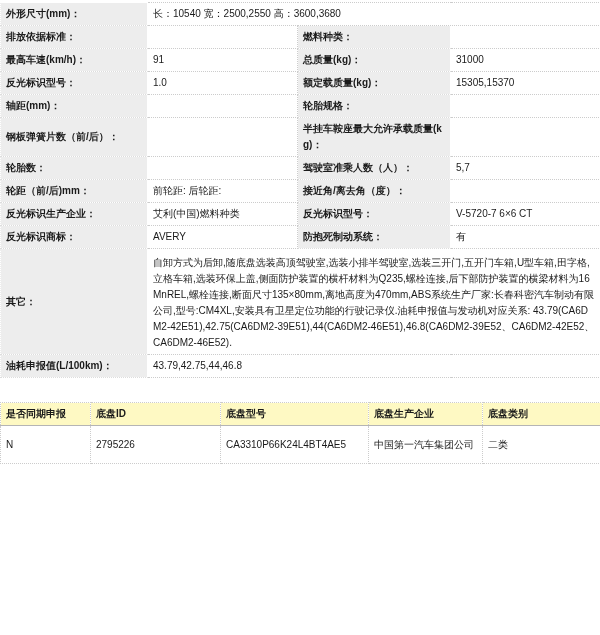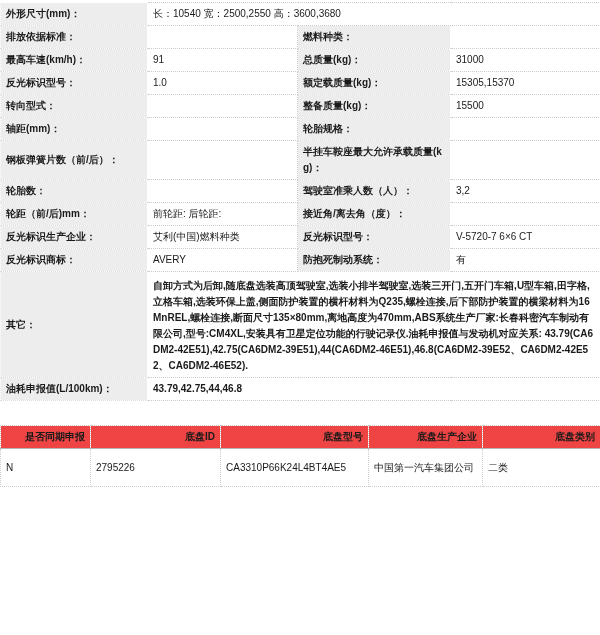--- a/index.html
+++ b/index.html
@@ -38,31 +38,31 @@
     background: #ededed;
     font-weight: bold;
     border-color: #ffffff #ffffff #dddddd #ffffff;
   }
   .spec td.lbl.first { border-left-color: #eeeeee; }
   .spec td.val {
     background: #ffffff;
     font-weight: normal;
   }
   .spec td.val.plain {
-    font-weight: bold;
+    font-weight: normal;
   }
   .spec tr.row-s td { height: 23px; }
   .spec td.topalign { vertical-align: top; }
   .chassis {
     margin-top: 24px;
   }
   .chassis th {
-    text-align: right;
+    text-align: left;
     font-weight: bold;
-    background: #ef4444;
+    background: #fef9c3;
     border-top: 1px dotted #cccccc;
     border-bottom: 1px solid #b5b5b5;
     height: 22px;
   }
   .chassis td {
     font-weight: normal;
     height: 38px;
   }
 </style>
 </head>
@@ -94,42 +94,36 @@
         <td class="lbl">总质量(kg)：</td>
         <td class="val">31000</td>
       </tr>
       <tr class="row-s">
         <td class="lbl first">反光标识型号：</td>
         <td class="val">1.0</td>
         <td class="lbl">额定载质量(kg)：</td>
         <td class="val">15305,15370</td>
       </tr>
       <tr class="row-s">
-        <td class="lbl first">转向型式：</td>
-        <td class="val"></td>
-        <td class="lbl">整备质量(kg)：</td>
-        <td class="val">15500</td>
-      </tr>
-      <tr class="row-s">
         <td class="lbl first">轴距(mm)：</td>
         <td class="val"></td>
         <td class="lbl">轮胎规格：</td>
         <td class="val"></td>
       </tr>
       <tr>
         <td class="lbl first">钢板弹簧片数（前/后）：</td>
         <td class="val"></td>
         <td class="lbl">半挂车鞍座最大允许承载质量(kg)：</td>
         <td class="val"></td>
       </tr>
       <tr class="row-s">
         <td class="lbl first">轮胎数：</td>
         <td class="val"></td>
         <td class="lbl">驾驶室准乘人数（人）：</td>
-        <td class="val">3,2</td>
+        <td class="val">5,7</td>
       </tr>
       <tr class="row-s">
         <td class="lbl first">轮距（前/后)mm：</td>
         <td class="val">前轮距: 后轮距:</td>
         <td class="lbl">接近角/离去角（度）：</td>
         <td class="val"></td>
       </tr>
       <tr class="row-s">
         <td class="lbl first">反光标识生产企业：</td>
         <td class="val">艾利(中国)燃料种类</td>

